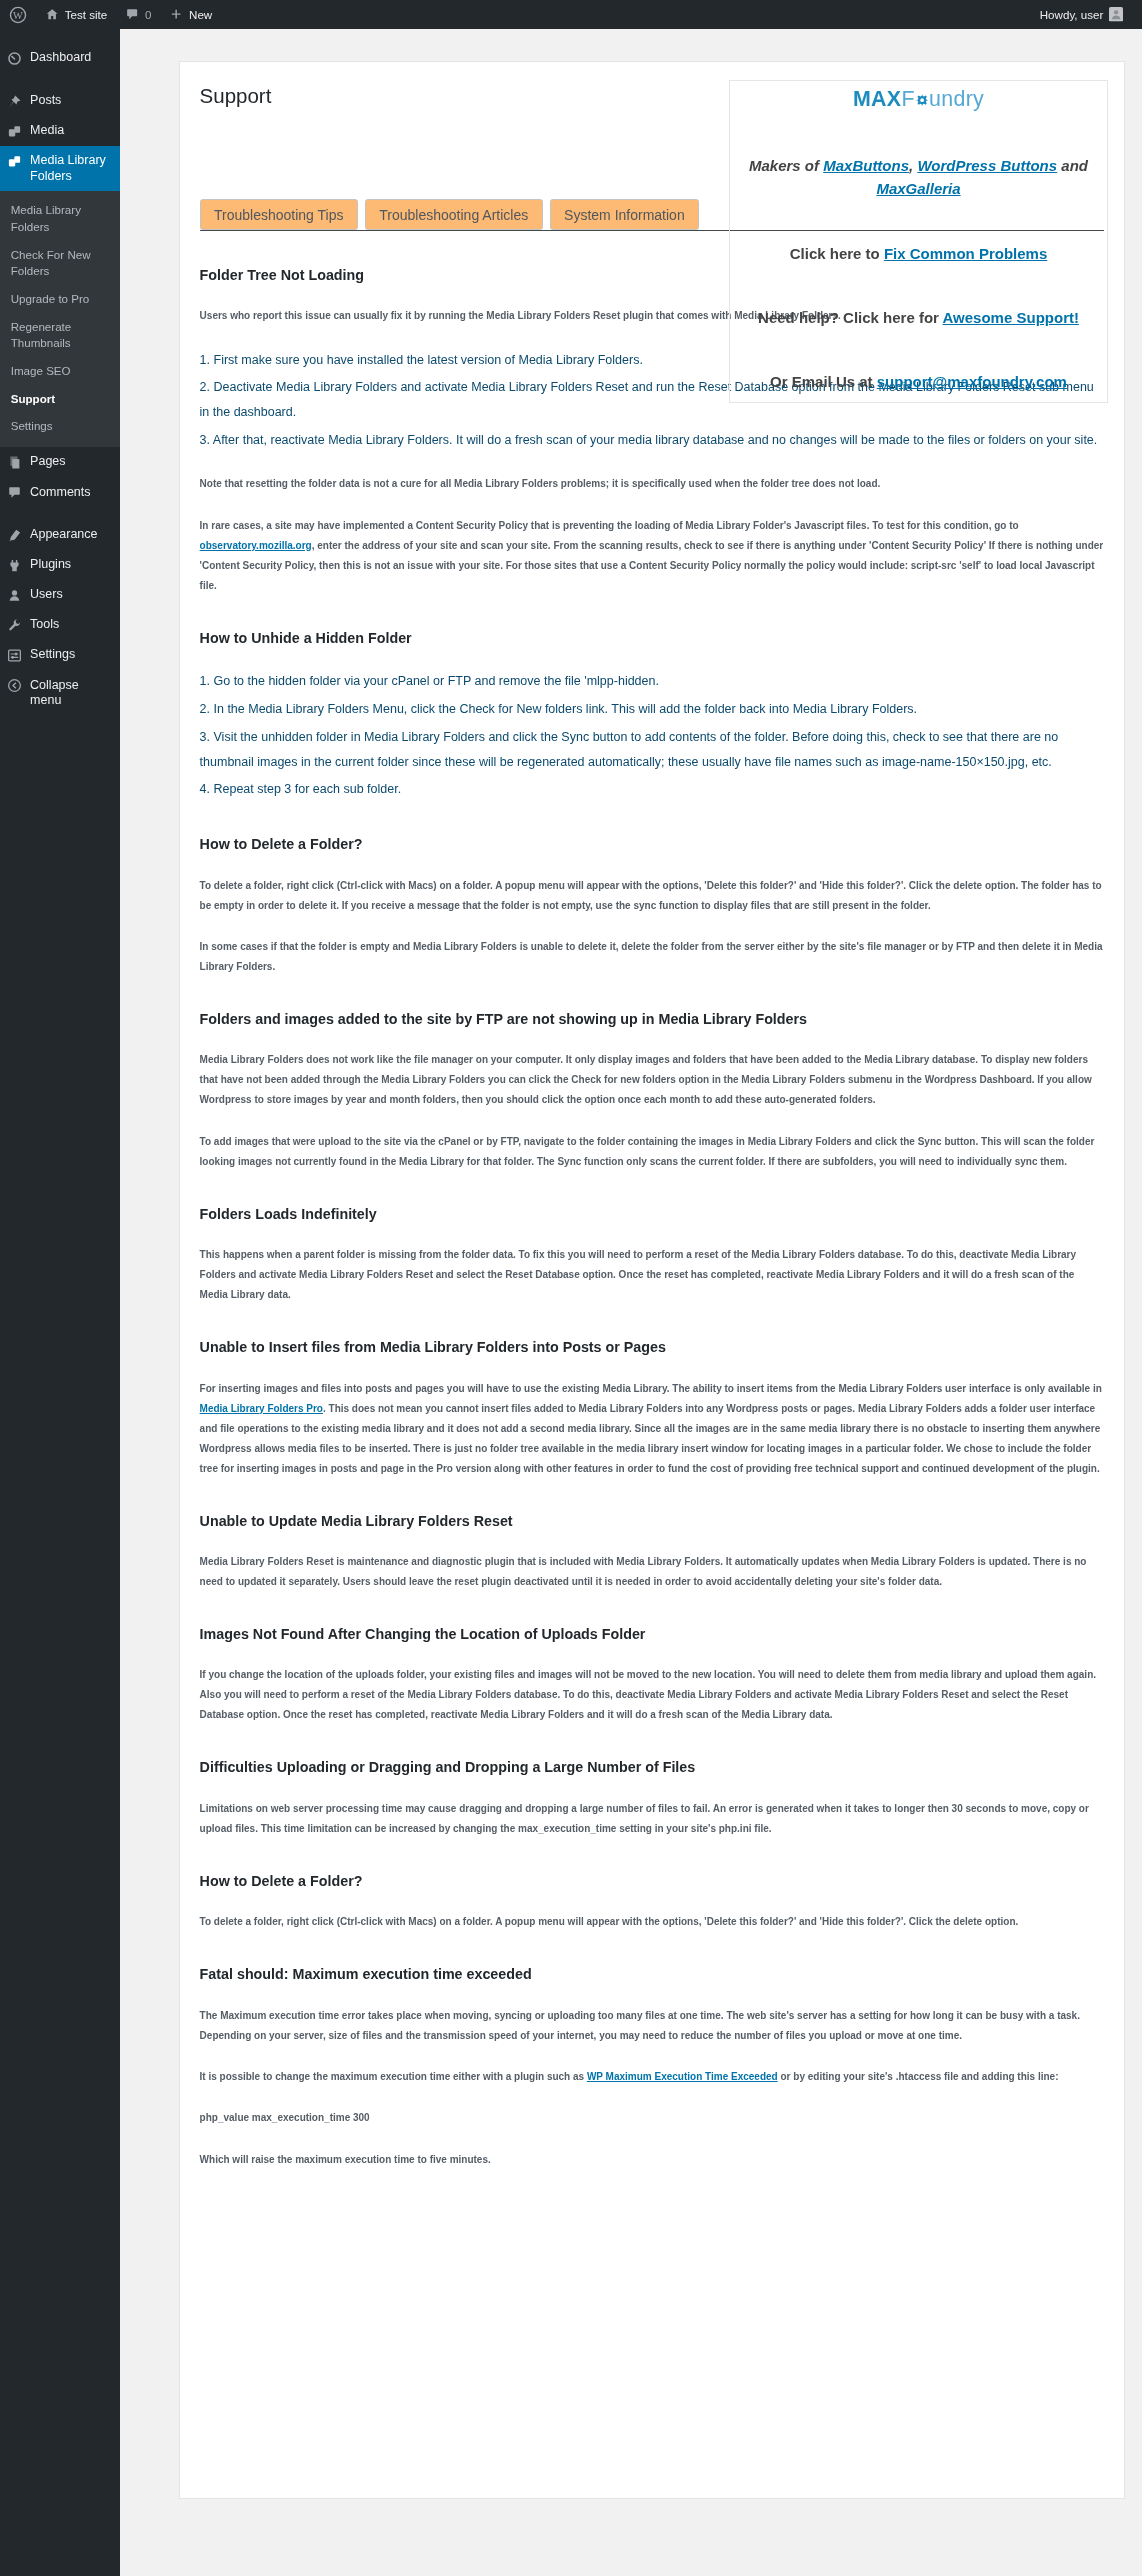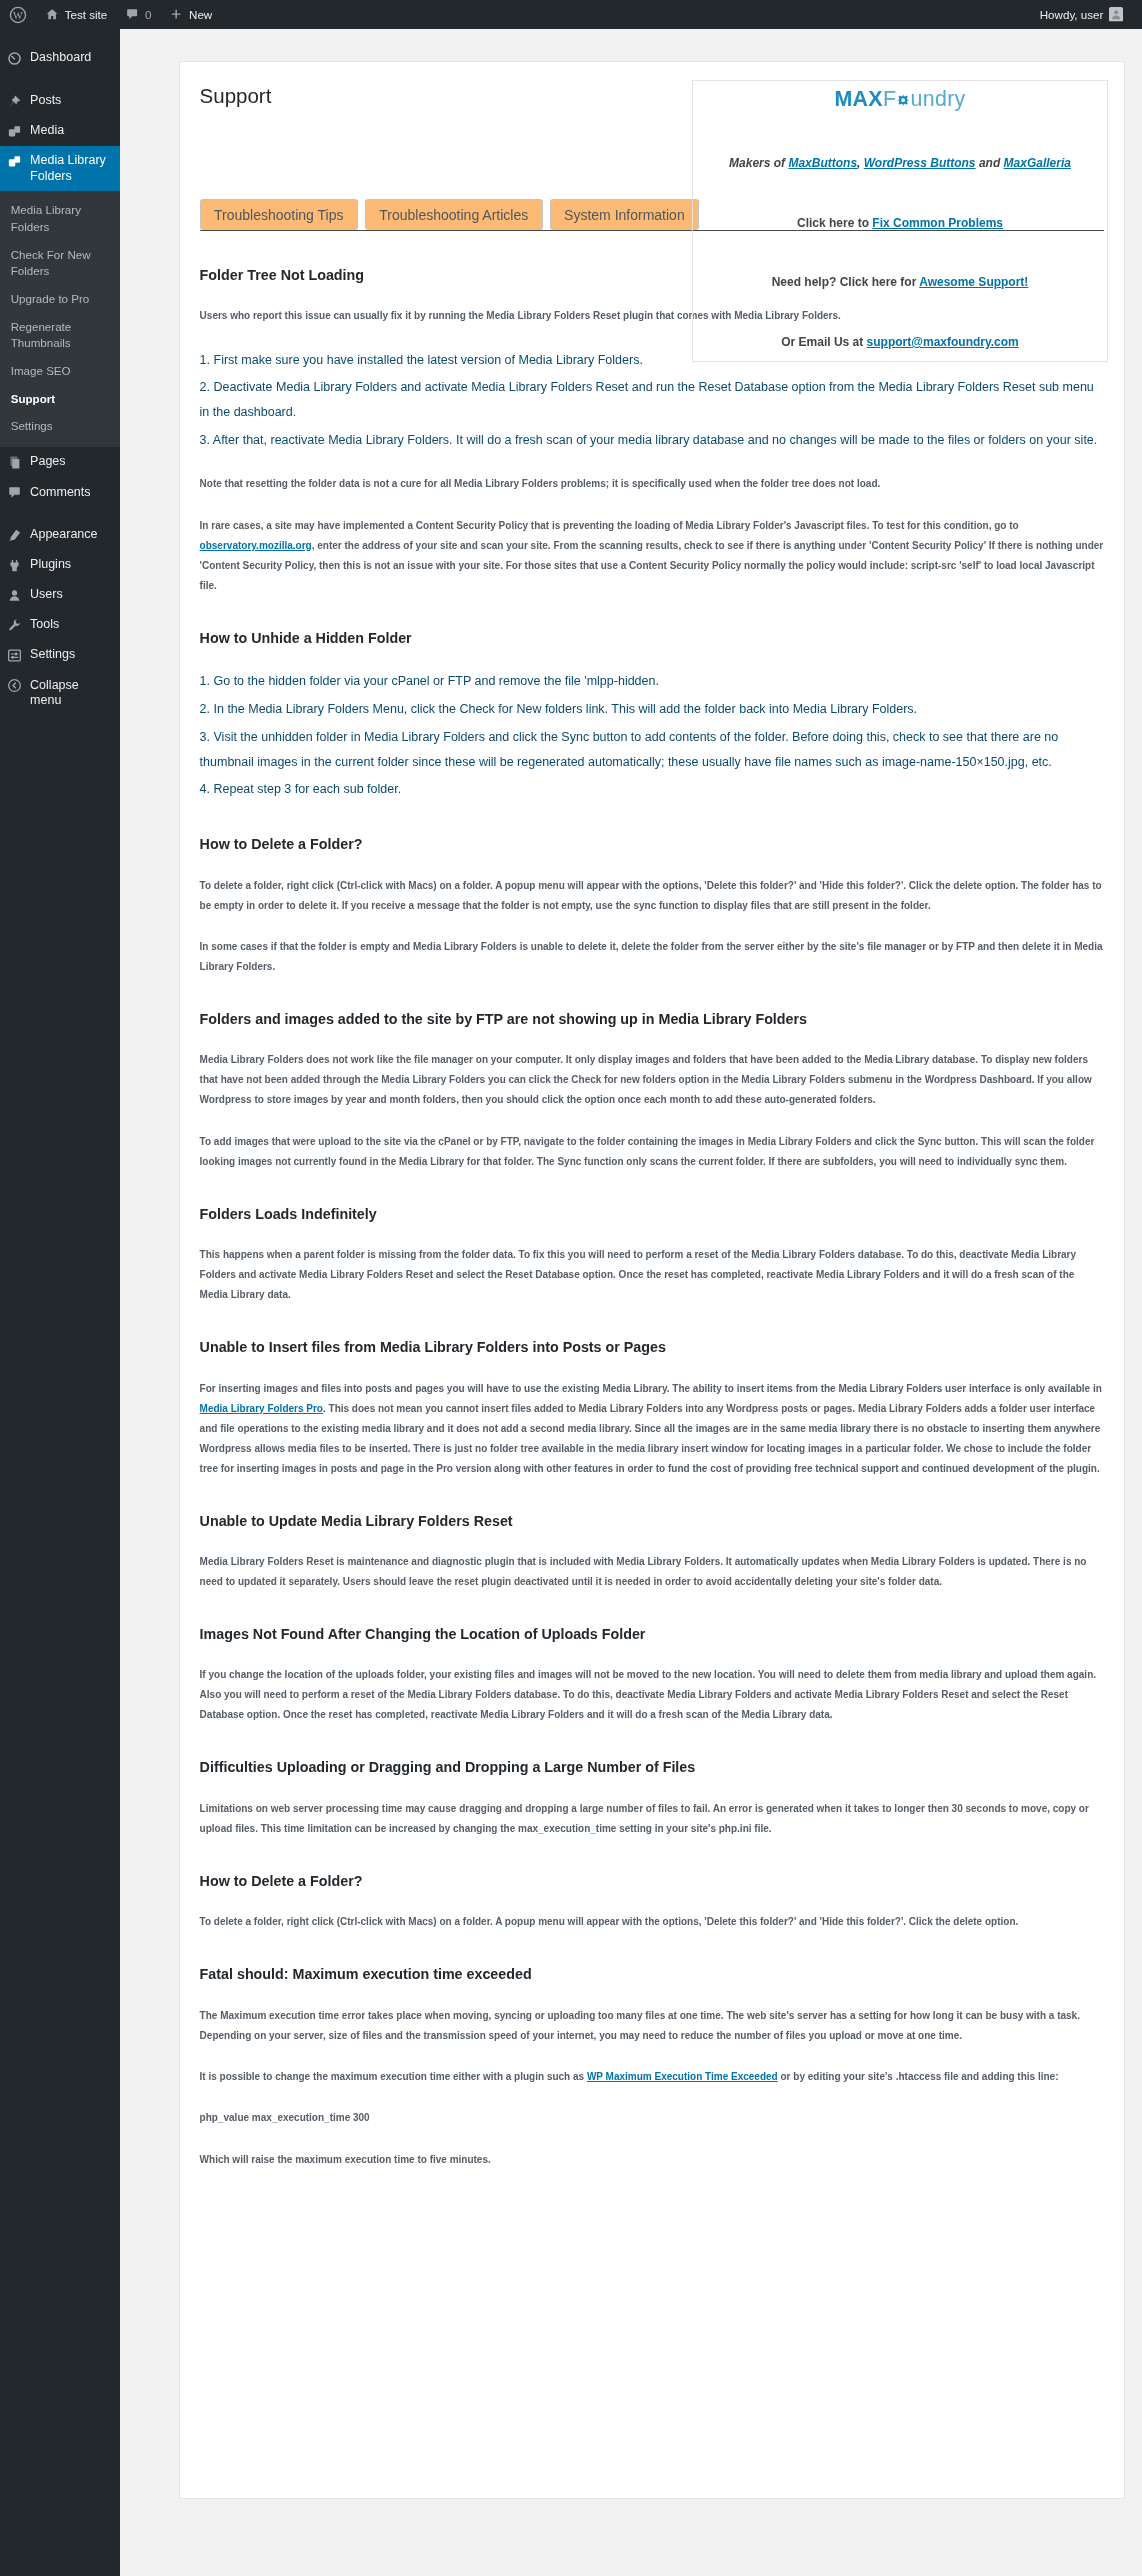--- a/index.html
+++ b/index.html
@@ -47,29 +47,29 @@
   
   #content { position:absolute; left:143px; top:29px; right:0; bottom:0; }
   .card {
     margin:32px 18px 0 36px; background:#fff; border:0.9px solid #e2e4e7;
     min-height:2438px; position:relative; padding-bottom:32px;
   }
   .card-header { position:relative; padding:21.4px 19.6px 0; height:132px; }
   h1.title { margin:0; font-size:20.5px; font-weight:400; color:#23282d; line-height:1.3; }
 
   .mf-box {
-    position:absolute; top:18px; right:16px; width:416px;
+    position:absolute; top:18px; right:16px; width:379px;
     border:0.9px solid #e5e5e5; padding:5.4px 9px 9px; text-align:center;
   }
   .mf-logo { font-size:21.4px; line-height:1.25; letter-spacing:0.3px; margin-bottom:1.8px; }
   .mf-max { font-weight:bold; color:#1e8cbe; }
   .mf-light { color:#54a8d6; }
   .mf-gear { display:inline-block; width:14.3px; height:14.3px; vertical-align:-0.9px; color:#1e8cbe; }
   .mf-gear svg { width:100%; height:100%; display:block; }
-  .mf-line { font-size:12px; font-weight:bold; color:#444; line-height:1.55;margin-top:41px; }
+  .mf-line { font-size:15px; font-weight:bold; color:#444; line-height:1.55;margin-top:41px; }
   .mf-line.it { font-style:italic; }
   .lnk { color:#0073aa; text-decoration:underline; cursor:pointer; }
 
   .tabs {
     margin:5.4px 19.6px 0; display:flex; gap:7.1px;
     border-bottom:1.8px solid #46494c;
   }
   .tab {
     background:#fdba74; border:0.9px solid #c3c4c7; border-radius:2.7px;
     padding:6.3px 13.4px; font-size:14px; color:#50575e; cursor:pointer; white-space:nowrap;

